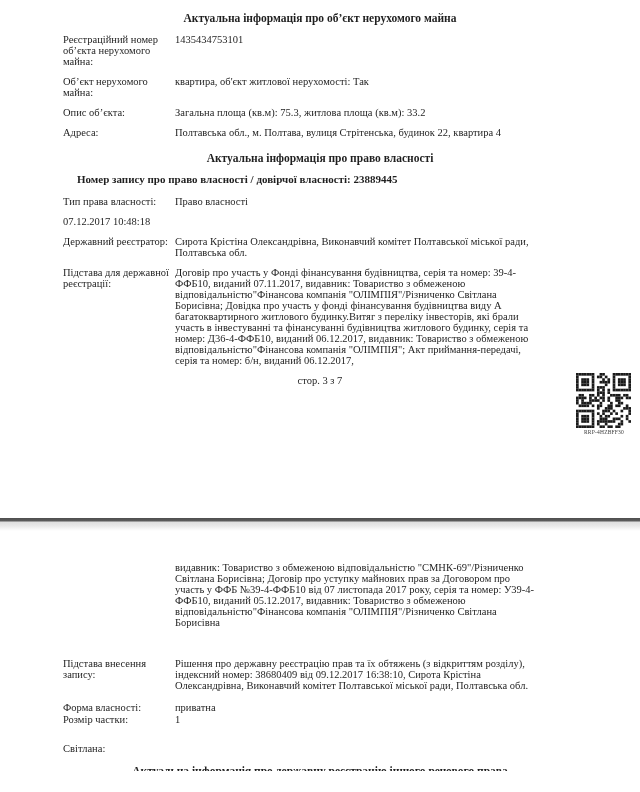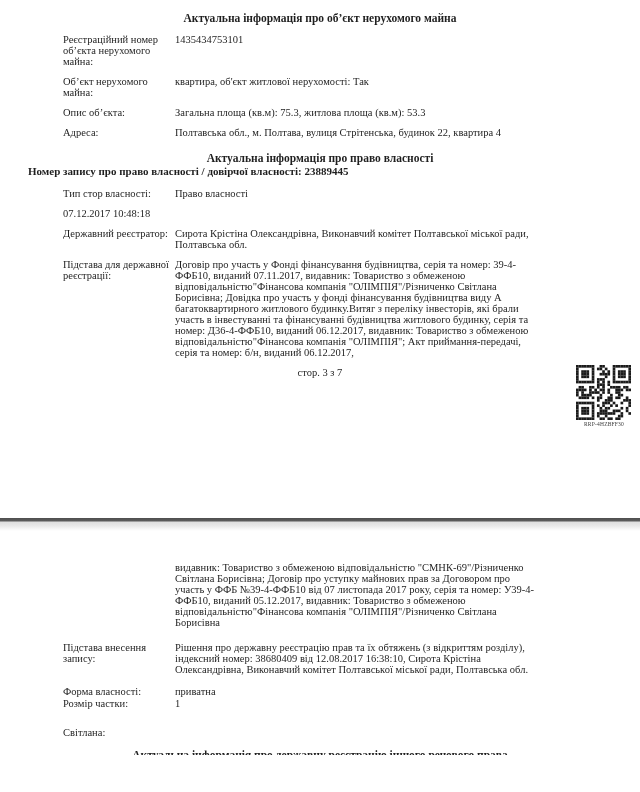--- a/index.html
+++ b/index.html
@@ -16,27 +16,27 @@
   .page-1 { height: 517px; overflow: hidden; border-radius: 27px; }
   .page-2 { height: 261px; overflow: hidden; padding-top: 31px; }
 
   .section-title {
     text-align: center;
     font-weight: bold;
     font-size: 11.5px;
     line-height: 13px;
   }
   .title-1 { padding-top: 12px; margin-bottom: 9px; }
-  .title-2 { margin-top: 14px; }
+  .title-2 { margin-top: 14px; margin-bottom: 8px; }
 
   .record-line {
     font-weight: bold;
     font-size: 11px;
     line-height: 12px;
-    padding-left: 28px;
+    padding-left: 77px;
     padding-right: 40px;
     margin-bottom: 11px;
   }
 
   .row {
     display: grid;
     grid-template-columns: 112px 360px;
     padding-left: 63px;
     margin-bottom: 9px;
   }
@@ -98,34 +98,34 @@
     <div class="doc-value">1435434753101</div>
   </div>
 
   <div class="row">
     <div class="doc-label">Об’єкт нерухомого майна:</div>
     <div class="doc-value">квартира, об'єкт житлової нерухомості: Так</div>
   </div>
 
   <div class="row">
     <div class="doc-label">Опис об’єкта:</div>
-    <div class="doc-value">Загальна площа (кв.м): 75.3, житлова площа (кв.м): 53.3</div>
+    <div class="doc-value">Загальна площа (кв.м): 75.3, житлова площа (кв.м): 33.2</div>
   </div>
 
   <div class="row">
     <div class="doc-label">Адреса:</div>
     <div class="doc-value">Полтавська обл., м. Полтава, вулиця Стрітенська, будинок 22, квартира 4</div>
   </div>
 
   <div class="section-title title-2">Актуальна інформація про право власності</div>
 
   <div class="record-line">Номер запису про право власності / довірчої власності: 23889445</div>
 
   <div class="row">
-    <div class="doc-label">Тип стор власності:</div>
+    <div class="doc-label">Тип права власності:</div>
     <div class="doc-value">Право власності</div>
   </div>
 
   <div class="row">
     <div class="doc-value">07.12.2017 10:48:18</div>
   </div>
 
   <div class="row">
     <div class="doc-label">Державний реєстратор:</div>
     <div class="doc-value">Сирота Крістіна Олександрівна, Виконавчий комітет Полтавської міської ради, Полтавська обл.</div>
@@ -377,23 +377,23 @@
 
 <div class="page-divider"></div>
 
 <div class="page page-2">
 
   <div class="row">
     <div class="doc-label"></div>
     <div class="doc-value">видавник: Товариство з обмеженою відповідальністю "СМНК-69"/Різниченко Світлана Борисівна; Договір про уступку майнових прав за Договором про участь у ФФБ №39-4-ФФБ10 від 07 листопада 2017 року, серія та номер: У39-4-ФФБ10, виданий 05.12.2017, видавник: Товариство з обмеженою відповідальністю"Фінансова компанія "ОЛІМПІЯ"/Різниченко Світлана Борисівна</div>
   </div>
 
-  <div class="row" style="margin-top:14px">
+  <div class="row" style="margin-top:30px">
     <div class="doc-label">Підстава внесення запису:</div>
-    <div class="doc-value">Рішення про державну реєстрацію прав та їх обтяжень (з відкриттям розділу), індексний номер: 38680409 від 12.08.2017 16:38:10, Сирота Крістіна Олександрівна, Виконавчий комітет Полтавської міської ради, Полтавська обл.</div>
+    <div class="doc-value">Рішення про державну реєстрацію прав та їх обтяжень (з відкриттям розділу), індексний номер: 38680409 від 09.12.2017 16:38:10, Сирота Крістіна Олександрівна, Виконавчий комітет Полтавської міської ради, Полтавська обл.</div>
   </div>
 
   <div class="row" style="margin-top:11px; margin-bottom:1px">
     <div class="doc-label">Форма власності:</div>
     <div class="doc-value">приватна</div>
   </div>
 
   <div class="row" style="margin-bottom:18px">
     <div class="doc-label">Розмір частки:</div>
     <div class="doc-value">1</div>

